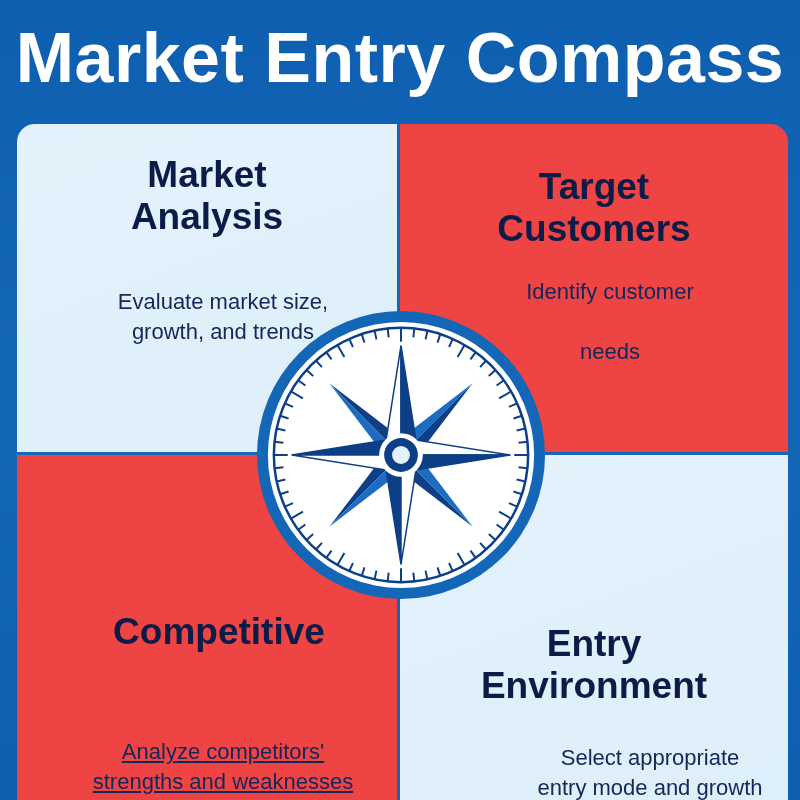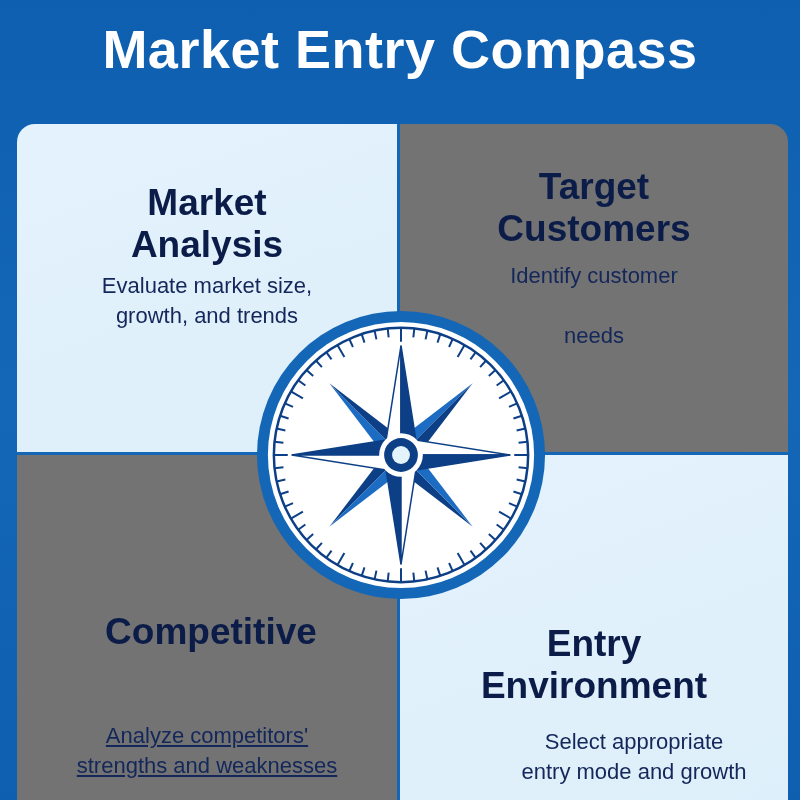--- a/index.html
+++ b/index.html
@@ -5,47 +5,47 @@
   html, body { margin: 0; padding: 0; }
   body {
     width: 800px; height: 800px; overflow: hidden;
     background: linear-gradient(180deg, #0e5fb0 0%, #1466b6 50%, #0e5fb0 100%);
     font-family: "Liberation Sans", "DejaVu Sans", sans-serif;
     position: relative;
   }
   .title {
     position: absolute; left: 0; top: 18px; width: 800px;
     text-align: center; color: #ffffff;
-    font-size: 54px; font-weight: bold; letter-spacing: 0.5px;
+    font-size: 70px; font-weight: bold; letter-spacing: 0.5px;
   }
   .grid {
     position: absolute; left: 17px; top: 124px; width: 771px; height: 690px;
     border-radius: 18px 18px 0 0; overflow: hidden;
     display: grid; grid-template-columns: 383px 388px; grid-template-rows: 331px 359px;
     background: #1466b6; gap: 0;
   }
   .panel {
     position: relative; box-sizing: border-box; text-align: center; color: #0d1f4c;
   }
   .panel.light { background: linear-gradient(160deg, #e4f2fc 0%, #ddeffa 100%); }
-  .panel.white { background: #737373; }
+  .panel.white { background: #ef4444; }
   .p-tl { border-right: 3px solid #1466b6; border-bottom: 3px solid #1466b6; }
   .p-tr { border-bottom: 3px solid #1466b6; }
   .p-bl { border-right: 3px solid #1466b6; }
   .panel h2 {
     margin: 0; font-size: 37px; font-weight: bold; line-height: 42px; color: #0b1c48;
   }
   .panel p {
-    margin: 0; font-size: 22px; line-height: 30px; color: #14275a;
+    margin: 16px; font-size: 22px; line-height: 30px; color: #14275a;
   }
-  .p-tl h2 { position: absolute; top: 58px; left: 0; width: 100%; }
+  .p-tl h2 { position: absolute; top: 30px; left: 0; width: 100%; }
   .p-tl p  { position: absolute; top: 147px; left: 0; width: 100%; }
   .p-tr h2 { position: absolute; top: 42px; left: 0; width: 100%; }
   .p-tr p  { position: absolute; top: 137px; left: 0; width: 100%; padding: 0 60px; box-sizing: border-box; }
-  .p-bl h2 { position: absolute; top: 156px; left: 4px; width: 100%; }
+  .p-bl h2 { position: absolute; top: 156px; left: 12px; width: 100%; }
   .p-bl p  { position: absolute; top: 266px; left: 0; width: 100%; text-decoration: underline; }
   .p-br h2 { position: absolute; top: 156px; left: 0; width: 100%; margin-top: 12px; }
   .p-br p  { position: absolute; top: 272px; left: 0; width: 100%; padding-left: 40px; }
   .compass {
     position: absolute; left: 252px; top: 306px; width: 298px; height: 298px;
   }
 </style>
 </head>
 <body>
 

